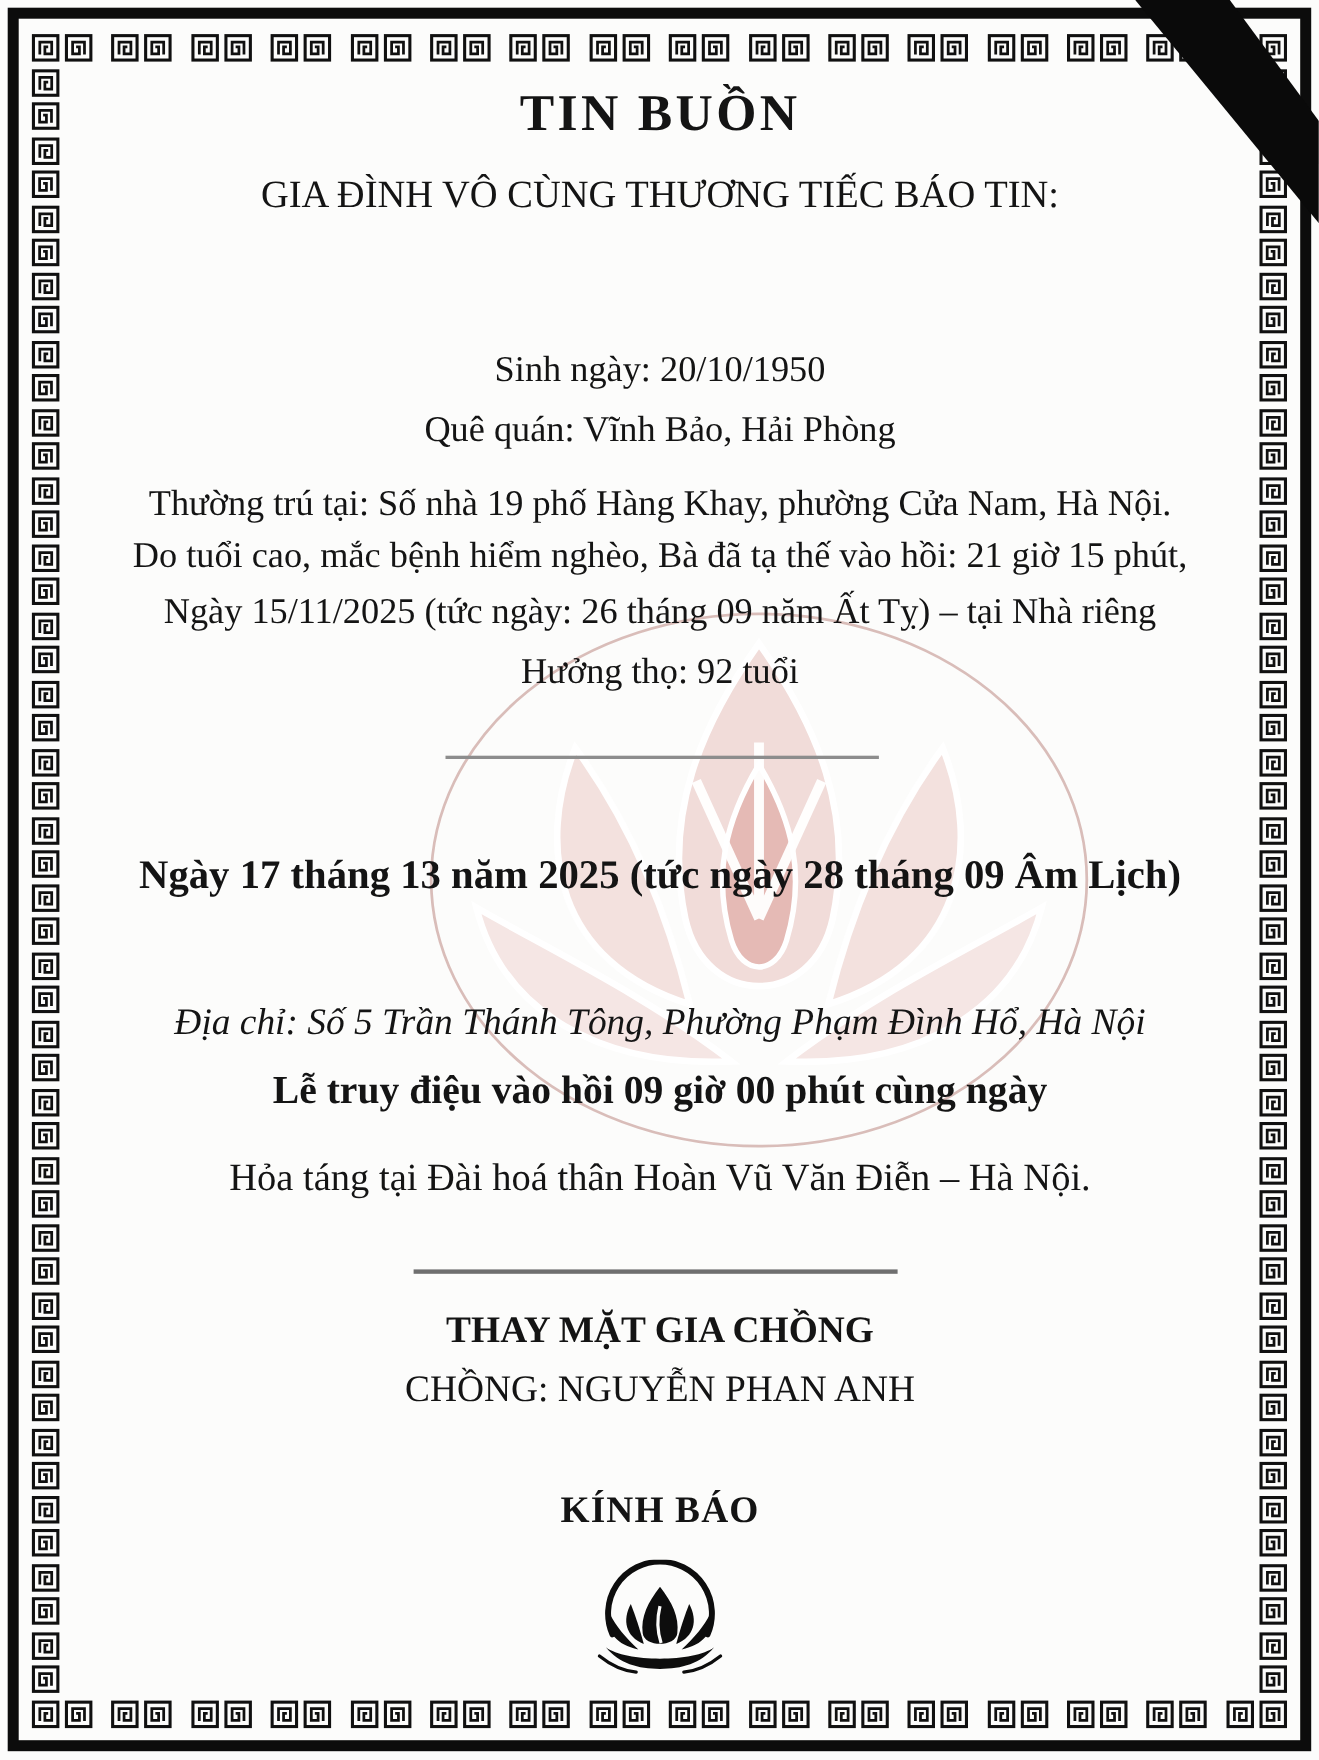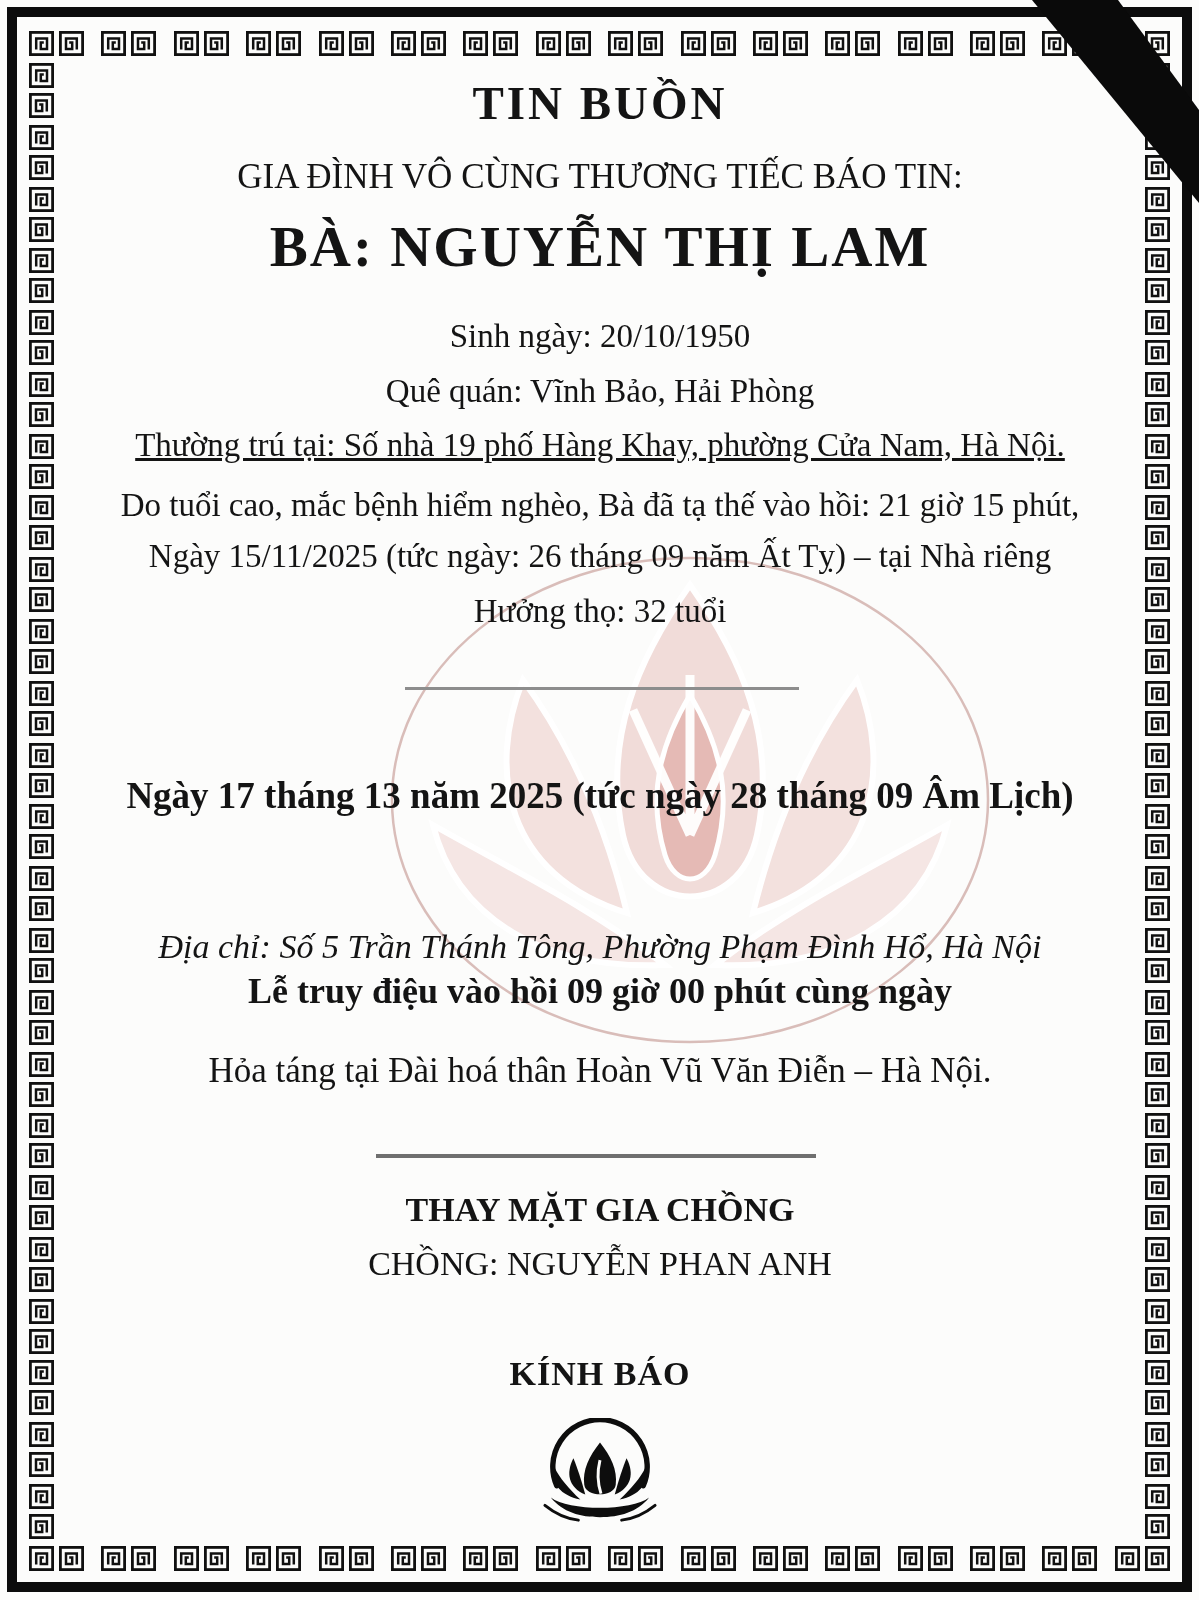--- a/index.html
+++ b/index.html
@@ -857,41 +857,40 @@
         </svg>
       </span>
     </div>
 
   <div class="ribbon"></div>
 
   <div class="line b" style="top:76px;font-size:47px;letter-spacing:3px;">TIN BUỒN</div>
 
   <div class="line" style="top:157px;font-size:35px;">GIA ĐÌNH VÔ CÙNG THƯƠNG TIẾC BÁO TIN:</div>
 
-  <div class="line b" style="top:214px;font-size:57px;letter-spacing:2px;">BÀ: NGUYỄN THỊ LAM</div>
 
   <div class="line" style="top:317px;font-size:33px;">Sinh ngày: 20/10/1950</div>
 
   <div class="line" style="top:372px;font-size:33px;">Quê quán: Vĩnh Bảo, Hải Phòng</div>
 
-  <div class="line" style="top:426px;font-size:33px;text-decoration:underline;">Thường trú tại: Số nhà 19 phố Hàng Khay, phường Cửa Nam, Hà Nội.</div>
+  <div class="line" style="top:439px;font-size:33px;">Thường trú tại: Số nhà 19 phố Hàng Khay, phường Cửa Nam, Hà Nội.</div>
 
   <div class="line" style="top:486px;font-size:33px;">Do tuổi cao, mắc bệnh hiểm nghèo, Bà đã tạ thế vào hồi: 21 giờ 15 phút,</div>
 
   <div class="line" style="top:537px;font-size:33px;">Ngày 15/11/2025 (tức ngày: 26 tháng 09 năm Ất Tỵ) – tại Nhà riêng</div>
 
-  <div class="line" style="top:592px;font-size:33px;">Hưởng thọ: 32 tuổi</div>
+  <div class="line" style="top:592px;font-size:33px;">Hưởng thọ: 92 tuổi</div>
 
   <div class="divider" style="left:405px;top:687px;width:394px;height:3px;"></div>
 
 
   <div class="line b" style="top:775px;font-size:37px;">Ngày 17 tháng 13 năm 2025 (tức ngày 28 tháng 09 Âm Lịch)</div>
 
 
-  <div class="line i" style="top:910px;font-size:34px;margin-top:17px;">Địa chỉ: Số 5 Trần Thánh Tông, Phường Phạm Đình Hổ, Hà Nội</div>
+  <div class="line i" style="top:910px;font-size:34px;">Địa chỉ: Số 5 Trần Thánh Tông, Phường Phạm Đình Hổ, Hà Nội</div>
 
   <div class="line b" style="top:971px;font-size:36px;">Lễ truy điệu vào hồi 09 giờ 00 phút cùng ngày</div>
 
   <div class="line" style="top:1051px;font-size:35px;">Hỏa táng tại Đài hoá thân Hoàn Vũ Văn Điễn – Hà Nội.</div>
 
   <div class="divider" style="left:376px;top:1154px;width:440px;height:4px;background:#6f6f6f;"></div>
 
   <div class="line b" style="top:1190px;font-size:34px;">THAY MẶT GIA CHỒNG</div>
 
   <div class="line" style="top:1244px;font-size:34px;">CHỒNG: NGUYỄN PHAN ANH</div>

